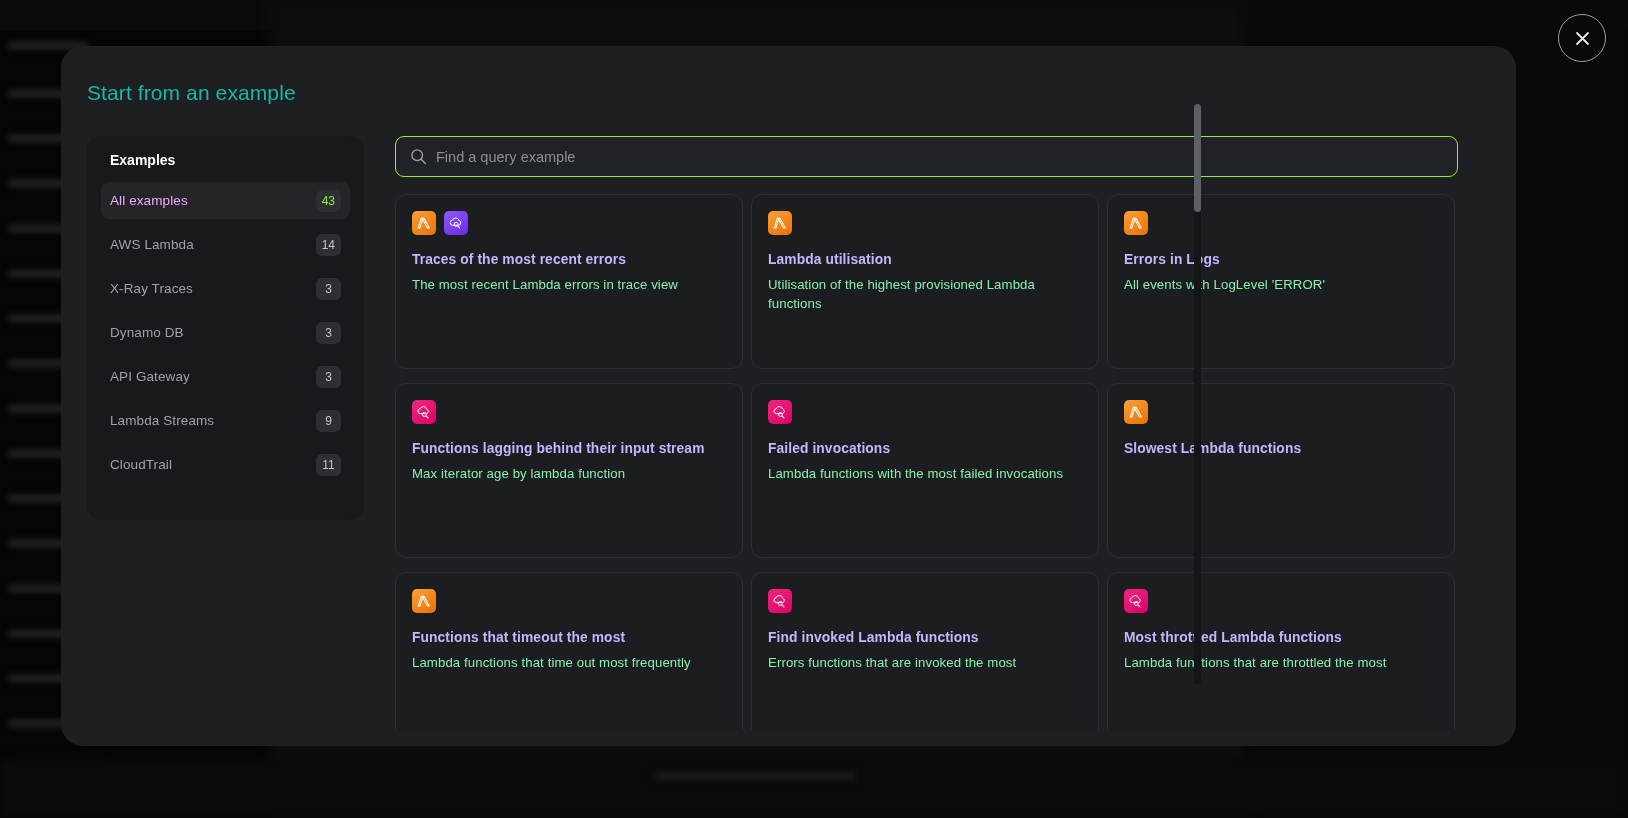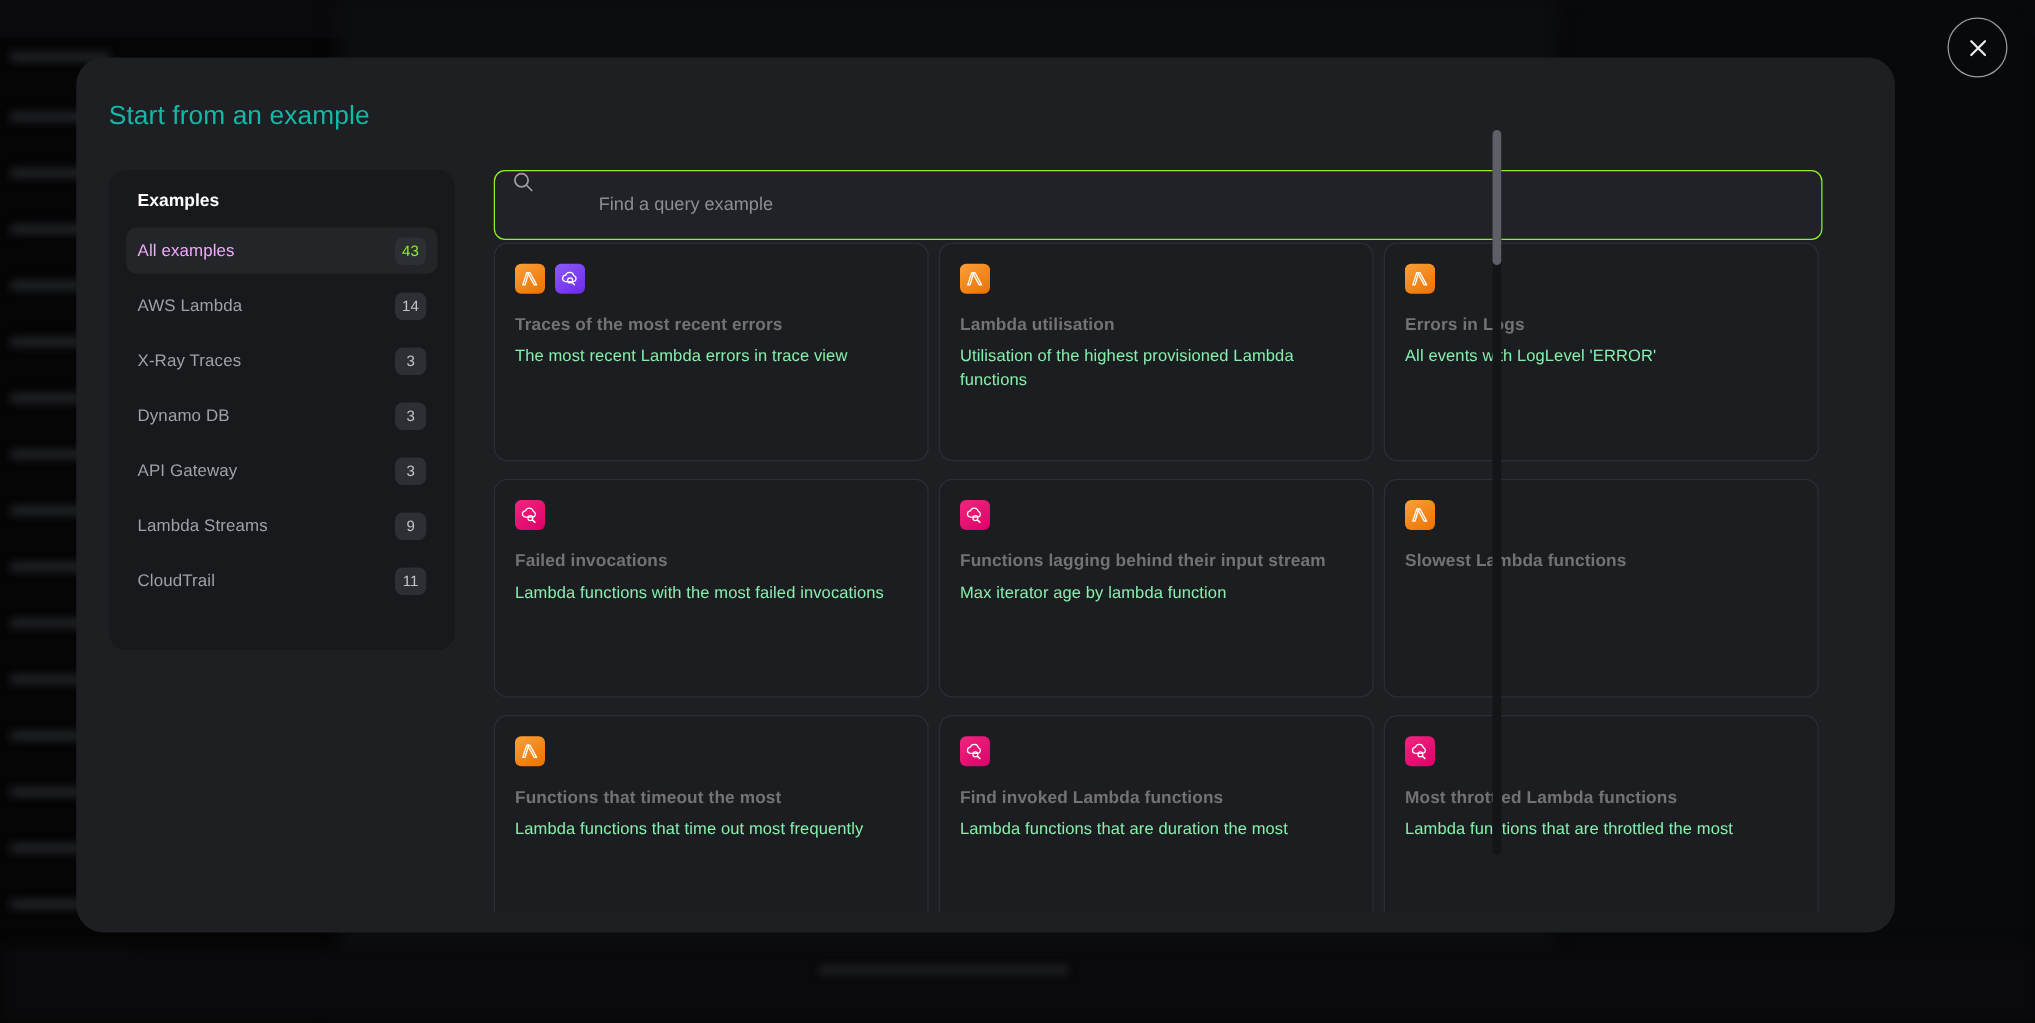--- a/index.html
+++ b/index.html
@@ -104,27 +104,26 @@
   }
   .side-item.active .side-count { color: #8ff028; background: #2c2f34; }
 
   
   .content {
     position: absolute; left: 334px; top: 90px;
     width: 1095px; height: 594px;
   }
   .search-wrap {
     position: absolute; left: 0; top: 0;
-    width: 1063px; height: 56px;
+    width: 1063px; height: 41px;
     background: #202227;
     border: 1.6px solid #8ff028;
     border-radius: 9px;
-    display: flex; 
+    display: flex; align-items: center;
     padding: 0 14px;
-    gap: 43px;
   }
   .search-icon { flex: 0 0 auto; margin-right: 9px; display:flex; }
   .search-input {
     flex: 1 1 auto;
     background: transparent; border: none; outline: none;
     color: #e8eaec; font-size: 14.5px;
     font-family: "Liberation Sans", sans-serif;
     caret-color: #d8dadd;
   }
   .search-input::placeholder { color: #8b8e94; }
@@ -150,21 +149,21 @@
   }
   .card-icons { display: flex; gap: 8px; margin-bottom: 17px; }
   .svc-icon {
     width: 24px; height: 24px; border-radius: 5px;
     display: flex; align-items: center; justify-content: center;
   }
   .svc-lambda  { background: linear-gradient(145deg,#f9a03a 0%,#ed7100 100%); }
   .svc-xray    { background: linear-gradient(145deg,#8b5cf6 0%,#6d28ea 100%); }
   .svc-cloudwatch { background: linear-gradient(145deg,#f0277f 0%,#dd0069 100%); }
   .card-title {
-    font-size: 13.8px; font-weight: 700; color: #737373;
+    font-size: 13.8px; font-weight: 700; color: #c4b5fd;
     margin-bottom: 8px; letter-spacing: .1px;
   }
   .card-desc {
     font-size: 13.2px; color: #86efac; line-height: 1.45;
     letter-spacing: .1px;
   }
 
   
   .scrollbar-track {
     position: absolute; left: 1467px; top: 148px;
@@ -320,37 +319,37 @@
           <div class="card">
             <div class="card-icons">
               <span class="svc-icon svc-cloudwatch">
                 <svg width="17" height="17" viewBox="0 0 17 17">
                   <path d="M4.0 9.6 a2.5 2.5 0 0 1 .35 -4.95 a3.3 3.3 0 0 1 6.3 .5 a2.3 2.3 0 0 1 -.25 4.45 Z" fill="none" stroke="#ffffff" stroke-width="1.0" stroke-linejoin="round"></path>
                   <circle cx="8.3" cy="10.5" r="1.95" fill="none" stroke="#ffffff" stroke-width="1.0"></circle>
                   <path d="M9.8 11.9 L12.0 13.9" stroke="#ffffff" stroke-width="1.1" stroke-linecap="round"></path>
                 </svg>
               </span>
             </div>
-            <div class="card-title">Failed invocations</div>
-            <div class="card-desc">Lambda functions with the most failed invocations</div>
+            <div class="card-title">Functions lagging behind their input stream</div>
+            <div class="card-desc">Max iterator age by lambda function</div>
           </div>
         </div>
         <div class="cell">
           <div class="card">
             <div class="card-icons">
               <span class="svc-icon svc-cloudwatch">
                 <svg width="17" height="17" viewBox="0 0 17 17">
                   <path d="M4.0 9.6 a2.5 2.5 0 0 1 .35 -4.95 a3.3 3.3 0 0 1 6.3 .5 a2.3 2.3 0 0 1 -.25 4.45 Z" fill="none" stroke="#ffffff" stroke-width="1.0" stroke-linejoin="round"></path>
                   <circle cx="8.3" cy="10.5" r="1.95" fill="none" stroke="#ffffff" stroke-width="1.0"></circle>
                   <path d="M9.8 11.9 L12.0 13.9" stroke="#ffffff" stroke-width="1.1" stroke-linecap="round"></path>
                 </svg>
               </span>
             </div>
-            <div class="card-title">Functions lagging behind their input stream</div>
-            <div class="card-desc">Max iterator age by lambda function</div>
+            <div class="card-title">Failed invocations</div>
+            <div class="card-desc">Lambda functions with the most failed invocations</div>
           </div>
         </div>
         <div class="cell">
           <div class="card">
             <div class="card-icons">
               <span class="svc-icon svc-lambda">
                 <svg width="16" height="16" viewBox="0 0 16 16">
                   <path d="M2.2 12.9 L5.4 3.2 L7.0 3.2 L4.0 12.9 Z" fill="none" stroke="#ffffff" stroke-width="1.05" stroke-linejoin="round"></path>
                   <path d="M6.3 3.2 L8.0 3.2 L13.3 12.9 L11.4 12.9 L7.3 5.4 Z" fill="none" stroke="#ffffff" stroke-width="1.05" stroke-linejoin="round"></path>
                 </svg>
@@ -378,21 +377,21 @@
             <div class="card-icons">
               <span class="svc-icon svc-cloudwatch">
                 <svg width="17" height="17" viewBox="0 0 17 17">
                   <path d="M4.0 9.6 a2.5 2.5 0 0 1 .35 -4.95 a3.3 3.3 0 0 1 6.3 .5 a2.3 2.3 0 0 1 -.25 4.45 Z" fill="none" stroke="#ffffff" stroke-width="1.0" stroke-linejoin="round"></path>
                   <circle cx="8.3" cy="10.5" r="1.95" fill="none" stroke="#ffffff" stroke-width="1.0"></circle>
                   <path d="M9.8 11.9 L12.0 13.9" stroke="#ffffff" stroke-width="1.1" stroke-linecap="round"></path>
                 </svg>
               </span>
             </div>
             <div class="card-title">Find invoked Lambda functions</div>
-            <div class="card-desc">Lambda functions that are duration the most</div>
+            <div class="card-desc">Errors functions that are invoked the most</div>
           </div>
         </div>
         <div class="cell">
           <div class="card">
             <div class="card-icons">
               <span class="svc-icon svc-cloudwatch">
                 <svg width="17" height="17" viewBox="0 0 17 17">
                   <path d="M4.0 9.6 a2.5 2.5 0 0 1 .35 -4.95 a3.3 3.3 0 0 1 6.3 .5 a2.3 2.3 0 0 1 -.25 4.45 Z" fill="none" stroke="#ffffff" stroke-width="1.0" stroke-linejoin="round"></path>
                   <circle cx="8.3" cy="10.5" r="1.95" fill="none" stroke="#ffffff" stroke-width="1.0"></circle>
                   <path d="M9.8 11.9 L12.0 13.9" stroke="#ffffff" stroke-width="1.1" stroke-linecap="round"></path>

